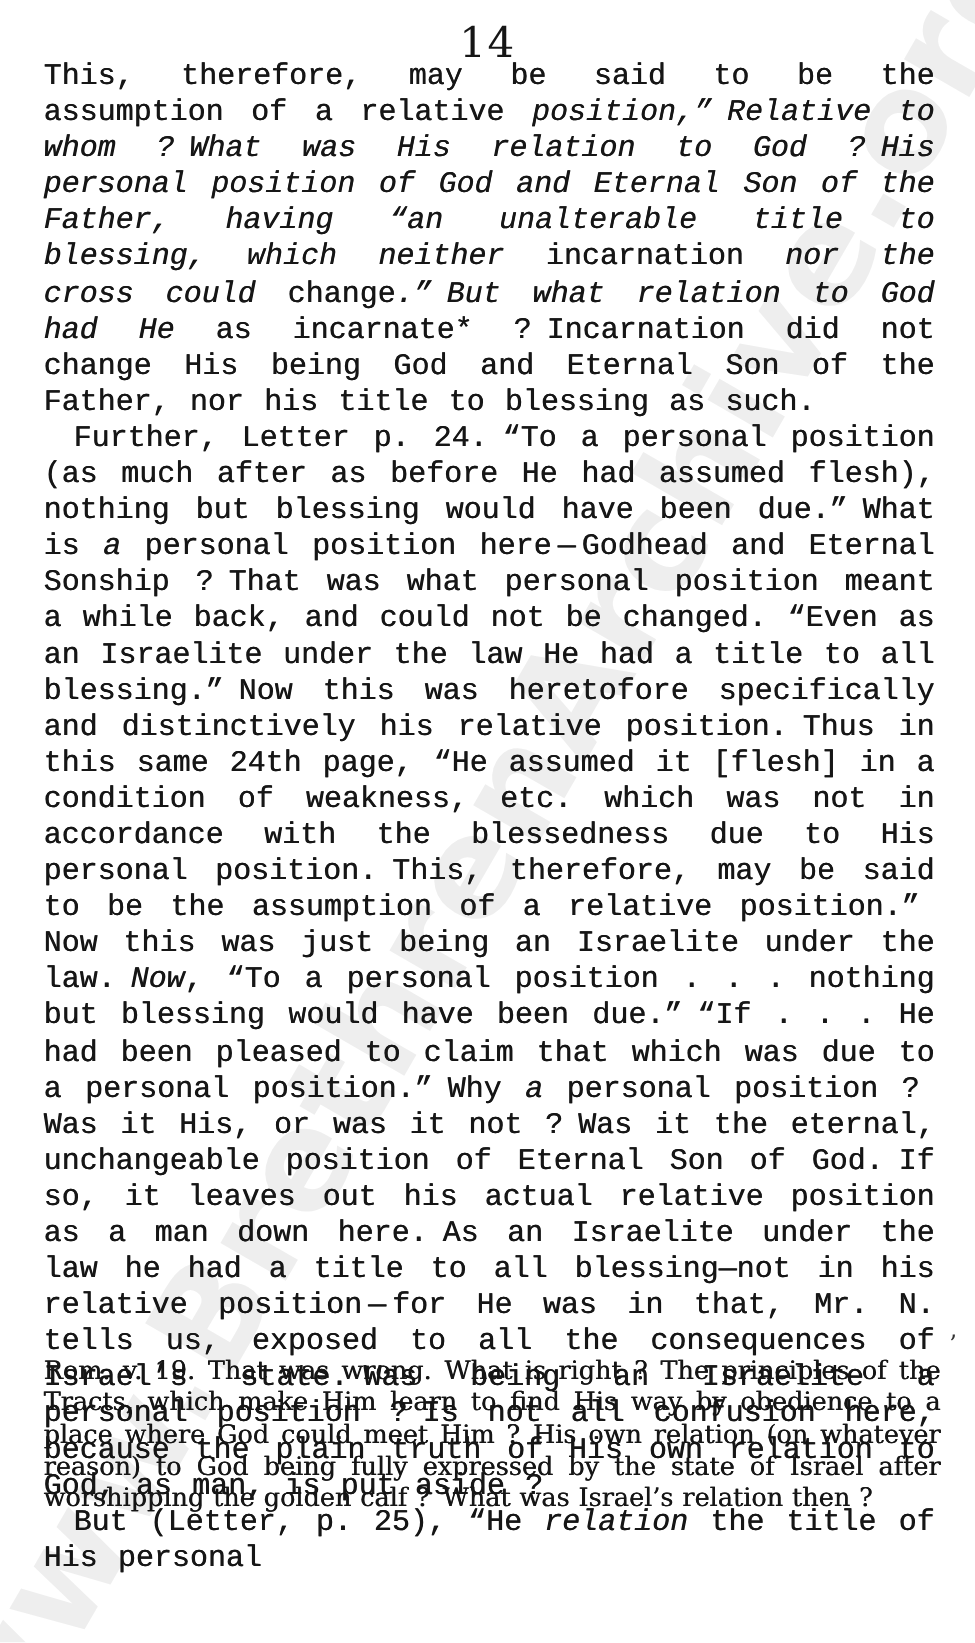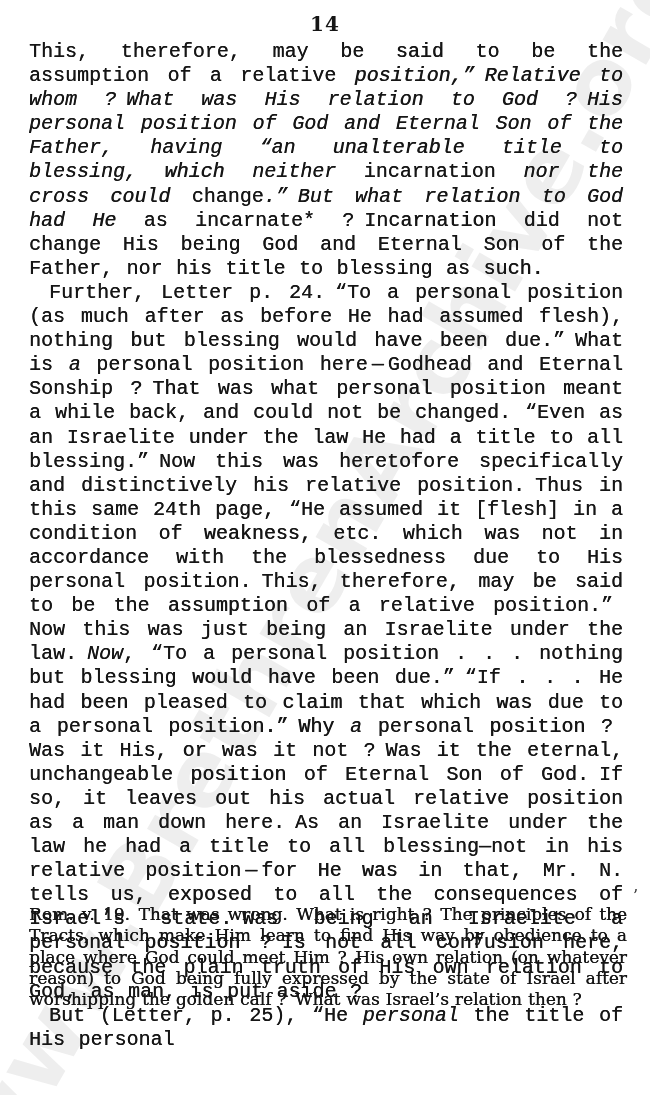--- a/index.html
+++ b/index.html
@@ -28,22 +28,22 @@
     z-index: 0;
     user-select: none;
   }
 
   .pagenum {
     position: absolute;
     top: 12px;
     left: 0;
     right: 0;
     text-align: center;
-    font-size: 20px;
-    font-weight: 700;
+    font-size: 28px;
+    font-weight: 400;
     letter-spacing: 1px;
     z-index: 1;
   }
 
   .body-text {
     position: absolute;
     left: 29px;
     top: 40px;
     width: 594px;
     z-index: 1;
@@ -88,21 +88,21 @@
 
 <div class="page">
 
   <div class="watermark">www.BrethrenArchive.org</div>
 
   <div class="pagenum">14</div>
 
   <div class="body-text">
     <p>This, therefore, may be said to be the assumption of a relative<i> position,” Relative to whom&nbsp;? What was His relation to God&nbsp;? His personal position of God and Eternal Son of the Father, having “an unalterable title to blessing, which neither </i>incarnation<i> nor the cross could </i>change<i>.” But what relation to God had He </i>as incarnate*&nbsp;? Incarnation did not change His being God and Eternal Son of the Father, nor his title to blessing as such.</p>
     <p class="indent">Further, Letter p. 24. “To a personal position (as much after as before He had assumed flesh), nothing but blessing would have been due.” What is <i>a</i> personal position here — Godhead and Eternal Sonship&nbsp;? That was what personal position meant a while back, and could not be changed. “Even as an Israelite under the law He had a title to all blessing.” Now this was heretofore specifically and distinctively his relative position. Thus in this same 24th page, “He assumed it [flesh] in a condition of weakness, etc. which was not in accordance with the blessedness due to His personal position. This, therefore, may be said to be the assumption of a relative position.” Now this was just being an Israelite under the law. <i>Now</i>, “To a personal position . . . nothing but blessing would have been due.” “If . . . He had been pleased to claim that which was due to a personal position.” Why <i>a</i> personal position&nbsp;? Was it His, or was it not&nbsp;? Was it the eternal, unchangeable position of Eternal Son of God. If so, it leaves out his actual relative position as a man down here. As an Israelite under the law he had a title to all blessing—not in his relative position — for He was in that, Mr. N. tells us, exposed to all the consequences of Israel’s state. Was being an Israelite a personal position&nbsp;? Is not all confusion here, because the plain truth of His own relation to God, as man, is put aside&nbsp;?</p>
-    <p class="indent">But (Letter, p. 25), “He <i>personal</i> the title of His personal</p>
+    <p class="indent">But (Letter, p. 25), “He <i>relation</i> the title of His personal</p>
   </div>
 
   <div class="footnote">
     <p>Rom. v. 19. That was wrong. What is right&nbsp;? The principles of the Tracts, which make Him learn to find His way by obedience to a place where God could meet Him&nbsp;? His own relation (on whatever reason) to God being fully expressed by the state of Israel after worshipping the golden calf&nbsp;? What was Israel’s relation then&nbsp;?</p>
   </div>
 
   <span class="artifact">’</span>
 
 </div>
 

